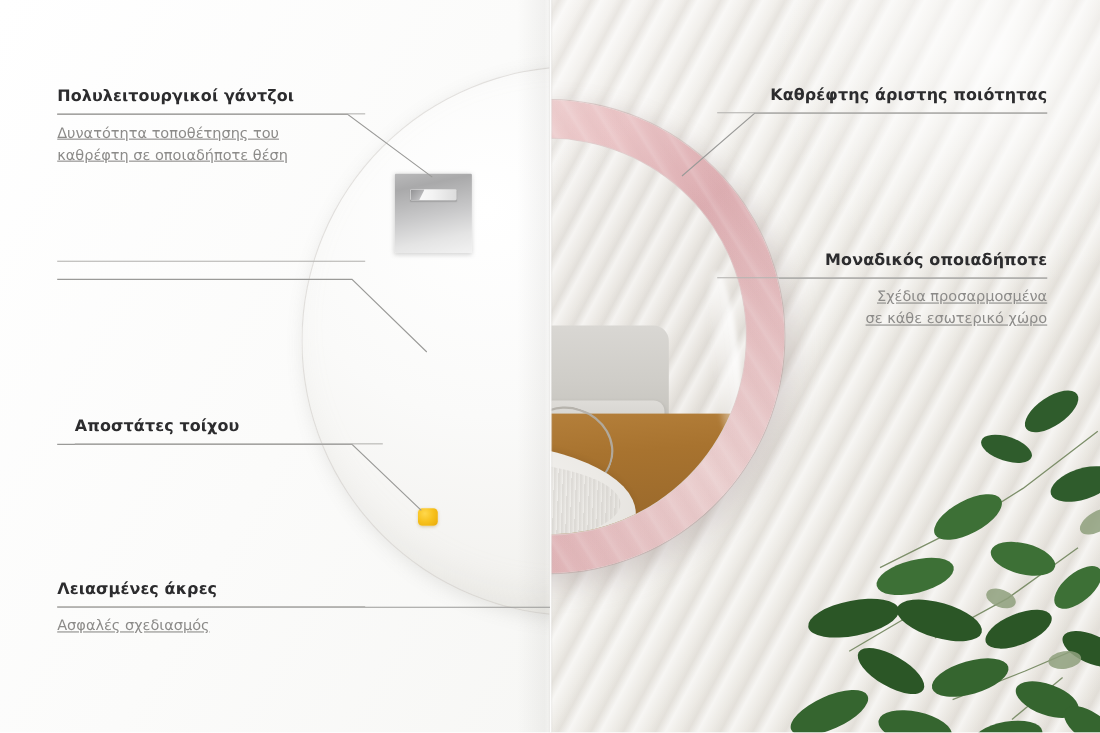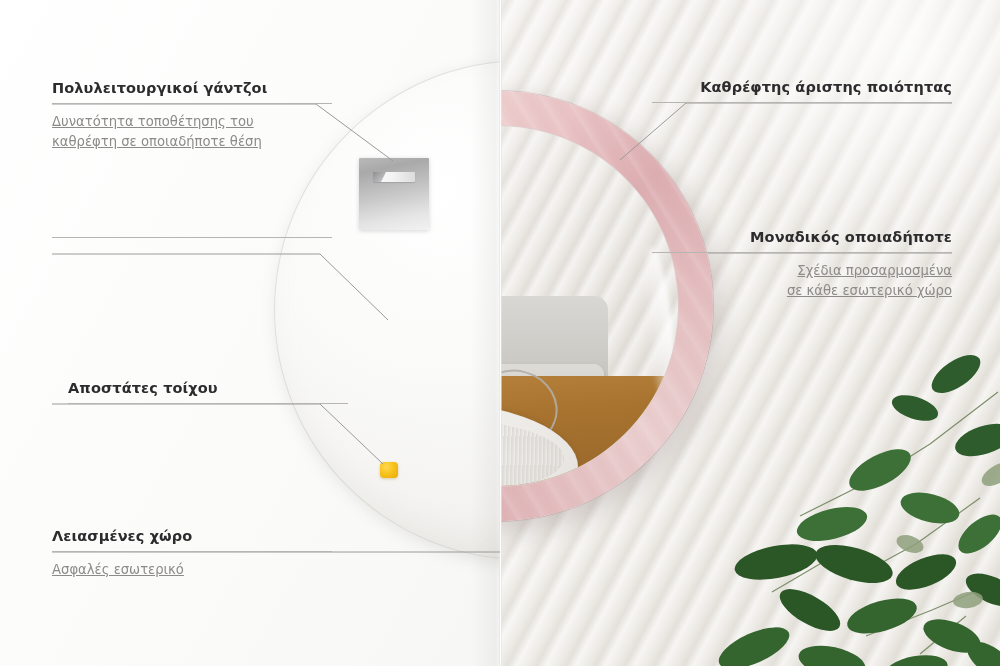--- a/index.html
+++ b/index.html
@@ -314,23 +314,23 @@
   <div class="callout" style="left:52px; top:230px; width:280px;">
     <div class="rule"></div>
   </div>
 
   <div class="callout" style="left:52px; top:380px; width:280px;margin-left:16px;">
     <div class="title">Αποστάτες τοίχου</div>
     <div class="rule"></div>
   </div>
 
   <div class="callout" style="left:52px; top:528px; width:280px;">
-    <div class="title">Λειασμένες χώρο</div>
-    <div class="rule"></div>
-    <div class="desc">Ασφαλές εσωτερικό</div>
+    <div class="title">Λειασμένες άκρες</div>
+    <div class="rule"></div>
+    <div class="desc">Ασφαλές σχεδιασμός</div>
   </div>
 
   <div class="callout right" style="left:652px; top:79px; width:300px;">
     <div class="title">Καθρέφτης άριστης ποιότητας</div>
     <div class="rule"></div>
   </div>
 
   <div class="callout right" style="left:652px; top:229px; width:300px;">
     <div class="title">Μοναδικός οποιαδήποτε</div>
     <div class="rule"></div>

